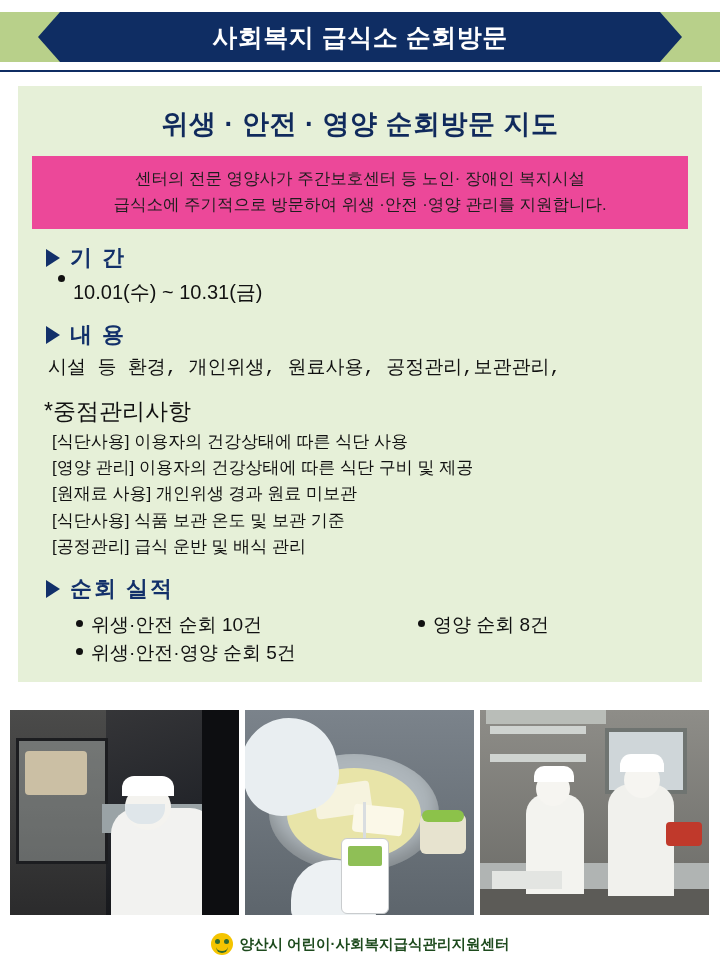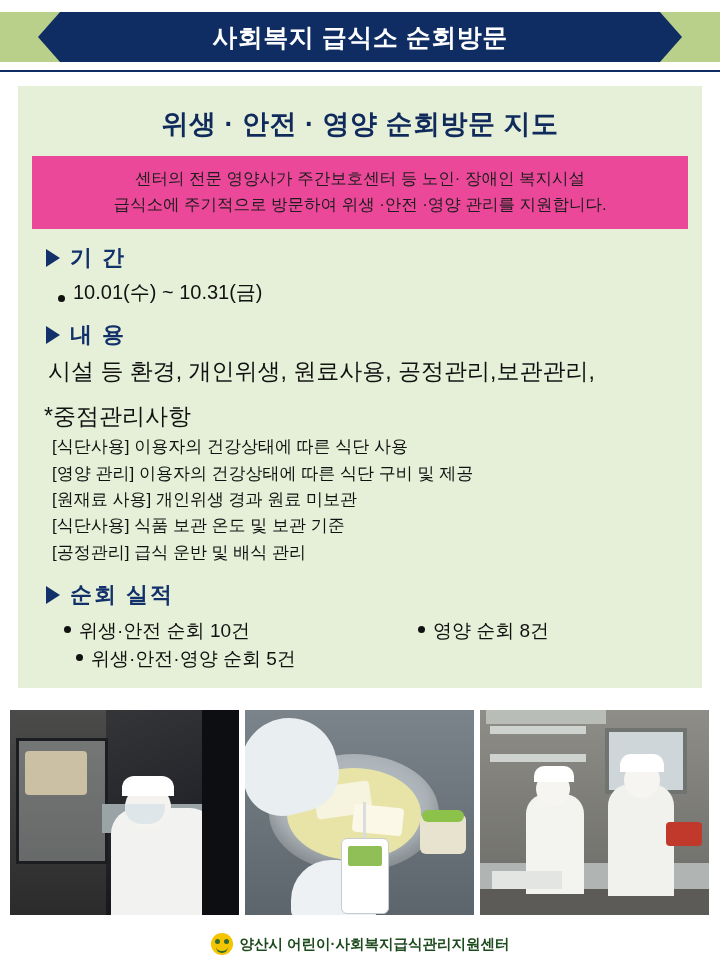--- a/index.html
+++ b/index.html
@@ -120,37 +120,38 @@
     font-size: 22px;
     font-weight: bold;
     color: #12306a;
     letter-spacing: 2px;
   }
   .bullet-line {
     margin: 4px 0 0 40px;
     font-size: 20px;
     color: #111;
     display: flex;
-    align-items: flex-end;
+    align-items: flex-start;
     gap: 8px;
   }
   .dot {
     display: inline-block;
     width: 7px; height: 7px;
     border-radius: 50%;
     background: #111;
     flex: 0 0 auto;
     position: relative;
     top: -4px;
   }
   .body-text {
     margin: 4px 24px 0 30px;
-    font-size: 23px;
+    font-size: 19px;
     line-height: 1.35;
     color: #111;
+    font-family: Liberation Mono, monospace;
   }
   .focus-title {
     margin: 14px 0 2px 26px;
     font-size: 23px;
     color: #111;
   }
   .focus-list {
     margin: 0 0 0 34px;
     font-size: 17px;
     line-height: 1.55;
@@ -162,21 +163,21 @@
     height: 58px;
   }
   .perf-item {
     position: absolute;
     font-size: 19px;
     display: flex;
     align-items: baseline;
     gap: 8px;
     color: #111;
   }
-  .perf-a { left: 46px; top: 2px; }
+  .perf-a { left: 58px; top: 2px; }
   .perf-b { left: 400px; top: 2px; }
   .perf-c { left: 58px; top: 30px; }
 
   
   .photos {
     position: absolute;
     left: 10px;
     top: 702px;
     width: 700px;
     display: flex;

